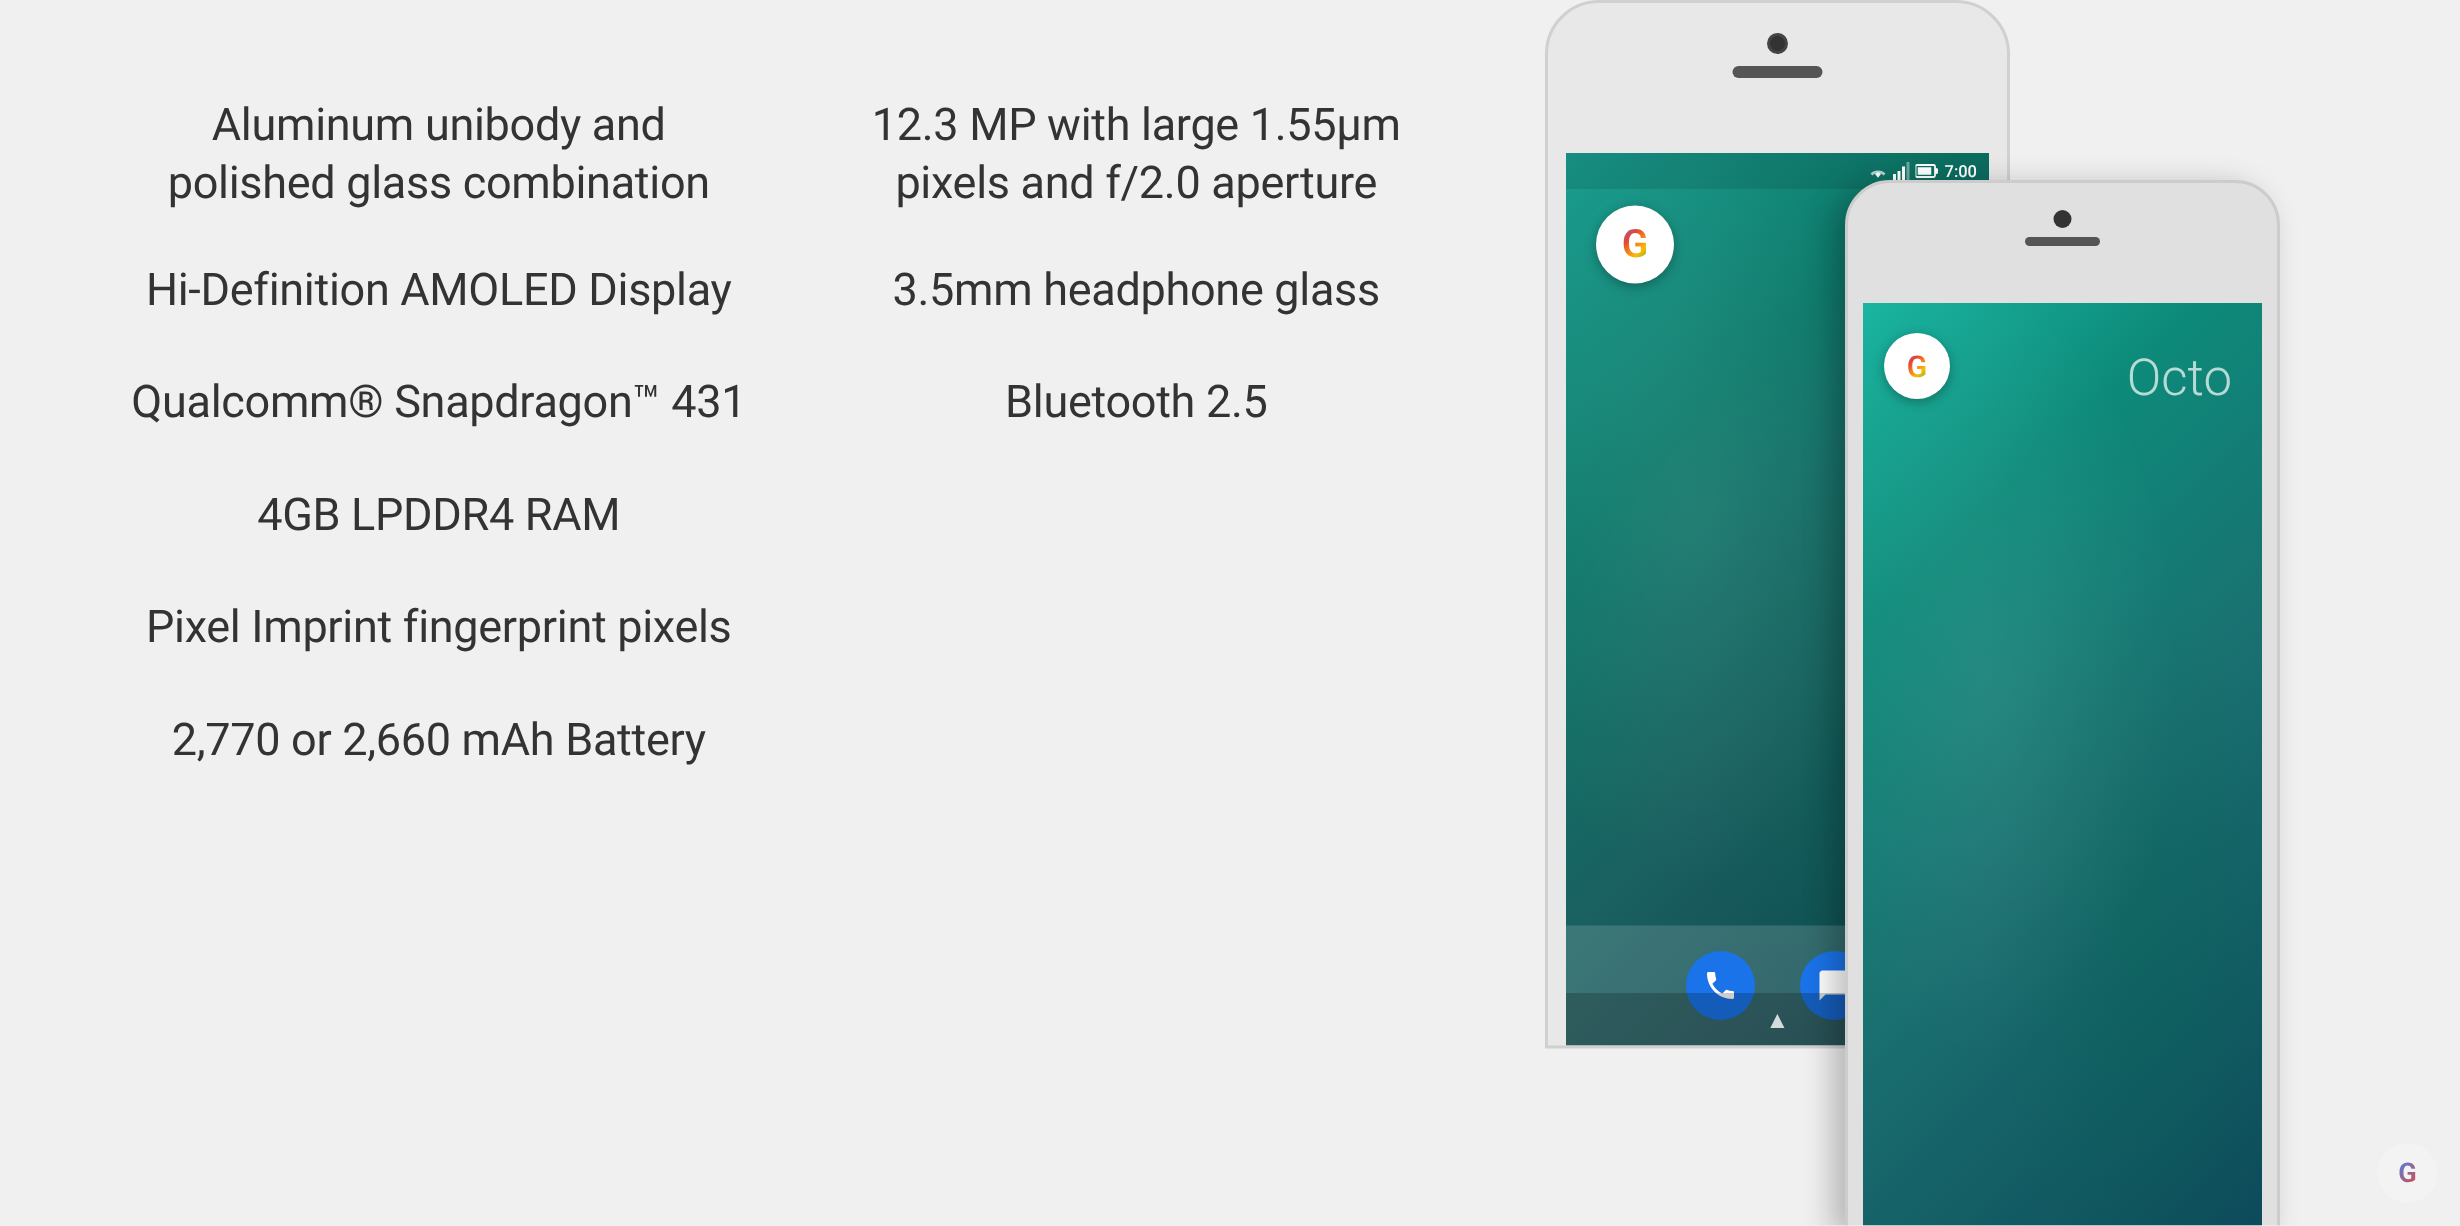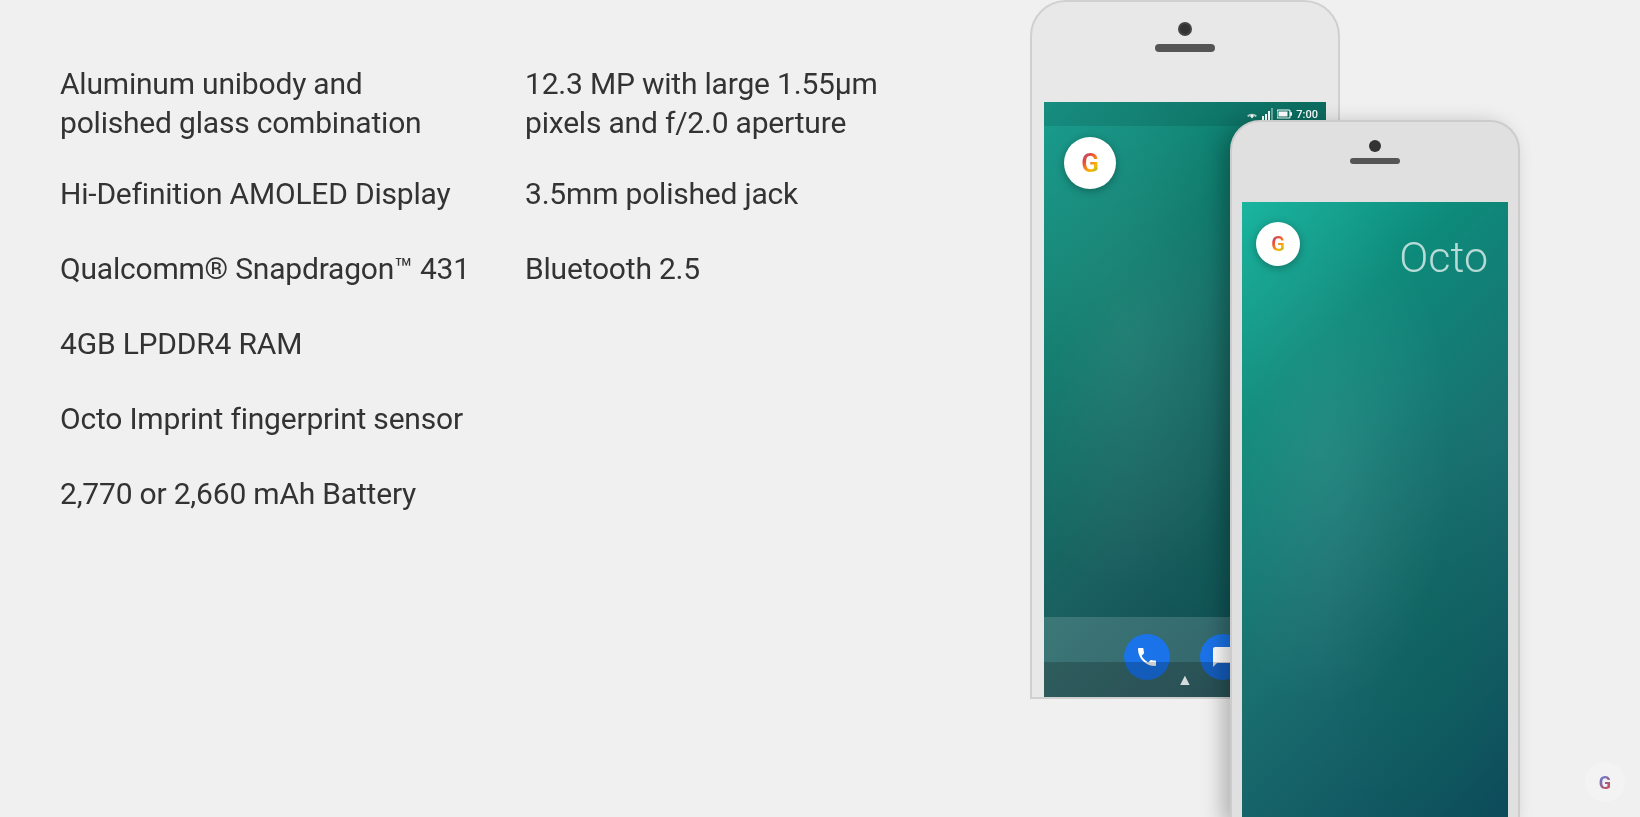--- a/index.html
+++ b/index.html
@@ -23,20 +23,21 @@
       display: flex;
       flex-direction: column;
       justify-content: flex-start;
     }
 
     .specs-grid {
       display: grid;
       grid-template-columns: 1fr 1fr;
       gap: 0;
       margin-top: 20px;
+      text-align: center;
     }
 
     .spec-item {
       font-size: 30px;
       color: #333333;
       font-weight: 400;
       line-height: 1.3;
       padding: 18px 0;
       letter-spacing: -0.2px;
     }
@@ -245,21 +246,21 @@
     }
 
     .phone-front .g-letter {
       font-size: 22px;
     }
 
     .octo-text {
       position: absolute;
       top: 30px;
       right: 20px;
-      font-size: 43px;
+      font-size: 34px;
       color: rgba(255,255,255,0.7);
       font-weight: 300;
     }
 
     
     .screen-texture {
       position: absolute;
       inset: 0;
       background:
         radial-gradient(ellipse at 30% 40%, rgba(255,255,255,0.08) 0%, transparent 50%),
@@ -311,33 +312,33 @@
       <div class="spec-item">
         Hi-Definition AMOLED Display
       </div>
       <div class="spec-item">
         Qualcomm® Snapdragon™ 431
       </div>
       <div class="spec-item">
         4GB LPDDR4 RAM
       </div>
       <div class="spec-item">
-        Octo Imprint fingerprint sensor
+        Pixel Imprint fingerprint pixels
       </div>
       <div class="spec-item">
         2,770 or 2,660 mAh Battery
       </div>
     </div>
 
     <div>
       <div class="spec-item two-line">
         12.3 MP with large 1.55μm<br>pixels and f/2.0 aperture
       </div>
       <div class="spec-item">
-        3.5mm polished jack
+        3.5mm headphone glass
       </div>
       <div class="spec-item">
         Bluetooth 2.5
       </div>
     </div>
   </div>
 </div>
 
 <div class="phone-area">
 

